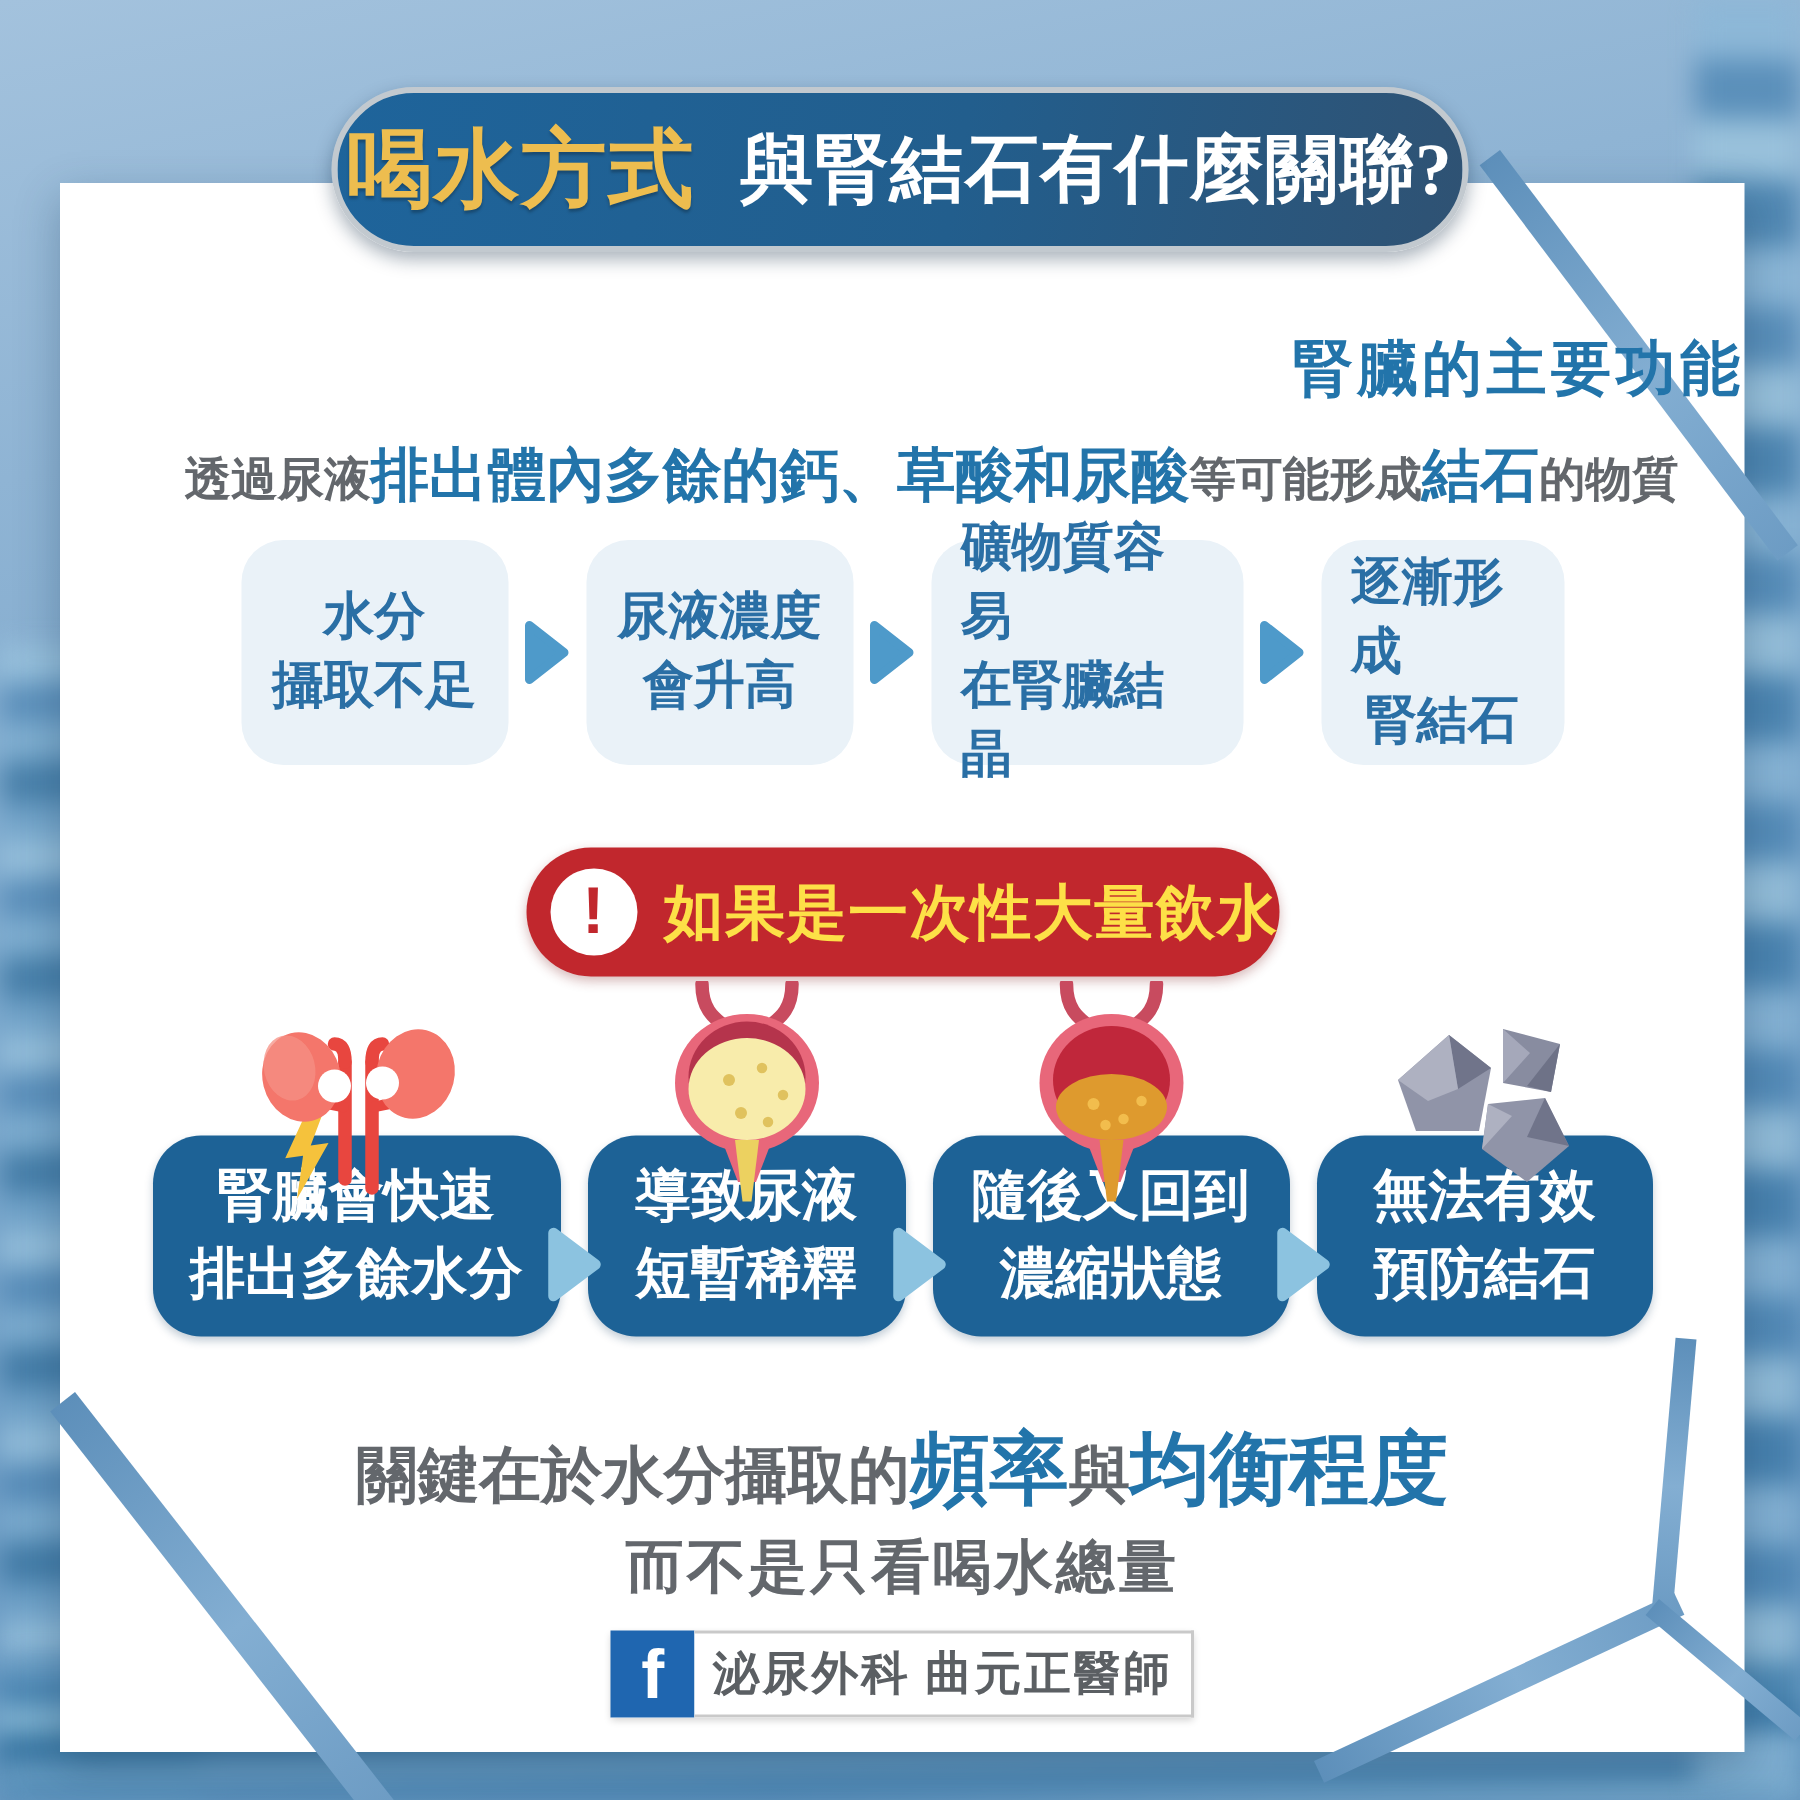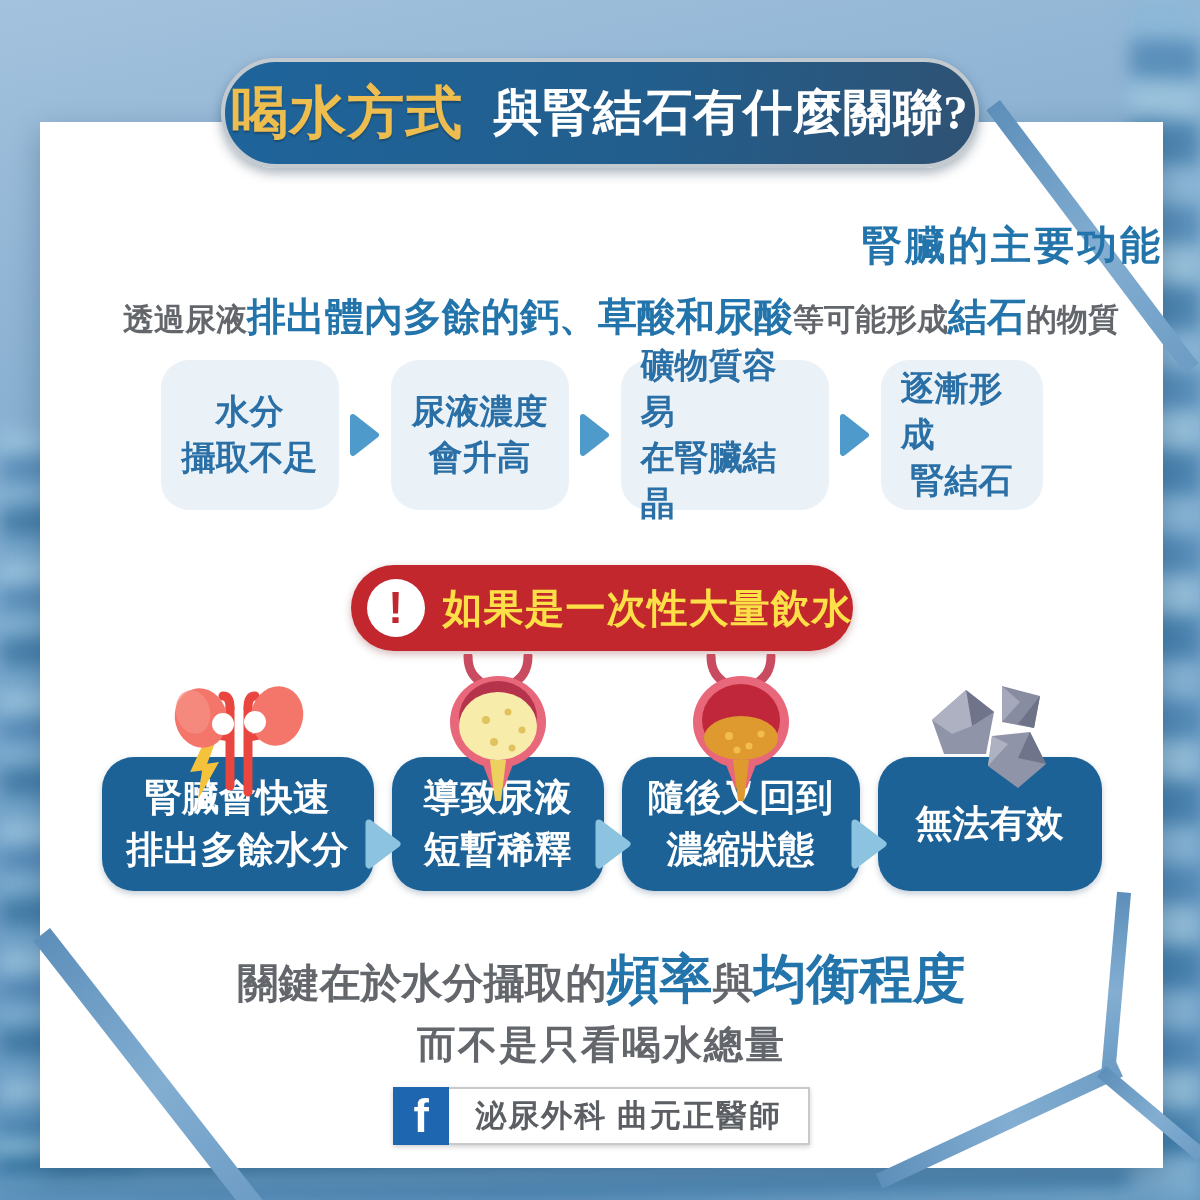--- a/index.html
+++ b/index.html
@@ -87,21 +87,21 @@
   .concl1 .g { font-size:41px; font-weight:bold; color:#63676c; }
   .concl1 .b { font-size:53px; font-weight:bold; color:#2274aa; }
   .concl2 { position:absolute; top:896px; width:100%; text-align:center;
     font-size:39px; font-weight:bold; color:#63676c; letter-spacing:2px; }
   
   .fb-badge { position:absolute; top:965px; width:100%; display:flex; justify-content:center; }
   .fb-wrap { display:flex; align-items:stretch; box-shadow:0 2px 5px rgba(0,0,0,.18); }
   .fb-icon { width:56px; background:#1f66b0; display:flex; align-items:center; justify-content:center;
     color:#ffffff; font-size:46px; font-weight:bold; font-family:"Liberation Sans",sans-serif; }
   .fb-label { background:#ffffff; border:2px solid #c9c9c9; border-left:none;
-    display:flex; align-items:center; padding:6px 26px;
+    display:flex; align-items:center; padding:6px 12px;
     font-size:31px; font-weight:bold; color:#5b5f63; letter-spacing:2px; }
 </style>
 </head>
 <body>
 
 <div class="water water-left"></div>
 <div class="water water-bottom"></div>
 <div class="water water-right"></div>
 
 <div class="card"></div>
@@ -263,20 +263,21 @@
           <polygon points="78,6 116,16 110,48 78,42" fill="#888ca0"></polygon>
           <polygon points="116,16 110,48 94,44" fill="#6e7287"></polygon>
           <polygon points="78,6 96,22 78,42" fill="#a5a8ba"></polygon>
           <polygon points="68,56 106,52 122,84 94,108 64,86" fill="#9094a8"></polygon>
           <polygon points="106,52 122,84 94,78" fill="#70748a"></polygon>
           <polygon points="68,56 84,64 64,86" fill="#aeb1c1"></polygon>
         </svg>
       </span>
       <div class="cons-box">
         <span>無法有效</span>
+        <span>預防結石</span>
       </div>
     </div>
 
   </div>
 
   <div class="concl1">
     <span class="g">關鍵在於水分攝取的</span><span class="b">頻率</span><span class="g">與</span><span class="b">均衡程度</span>
   </div>
   <div class="concl2">而不是只看喝水總量</div>
 

